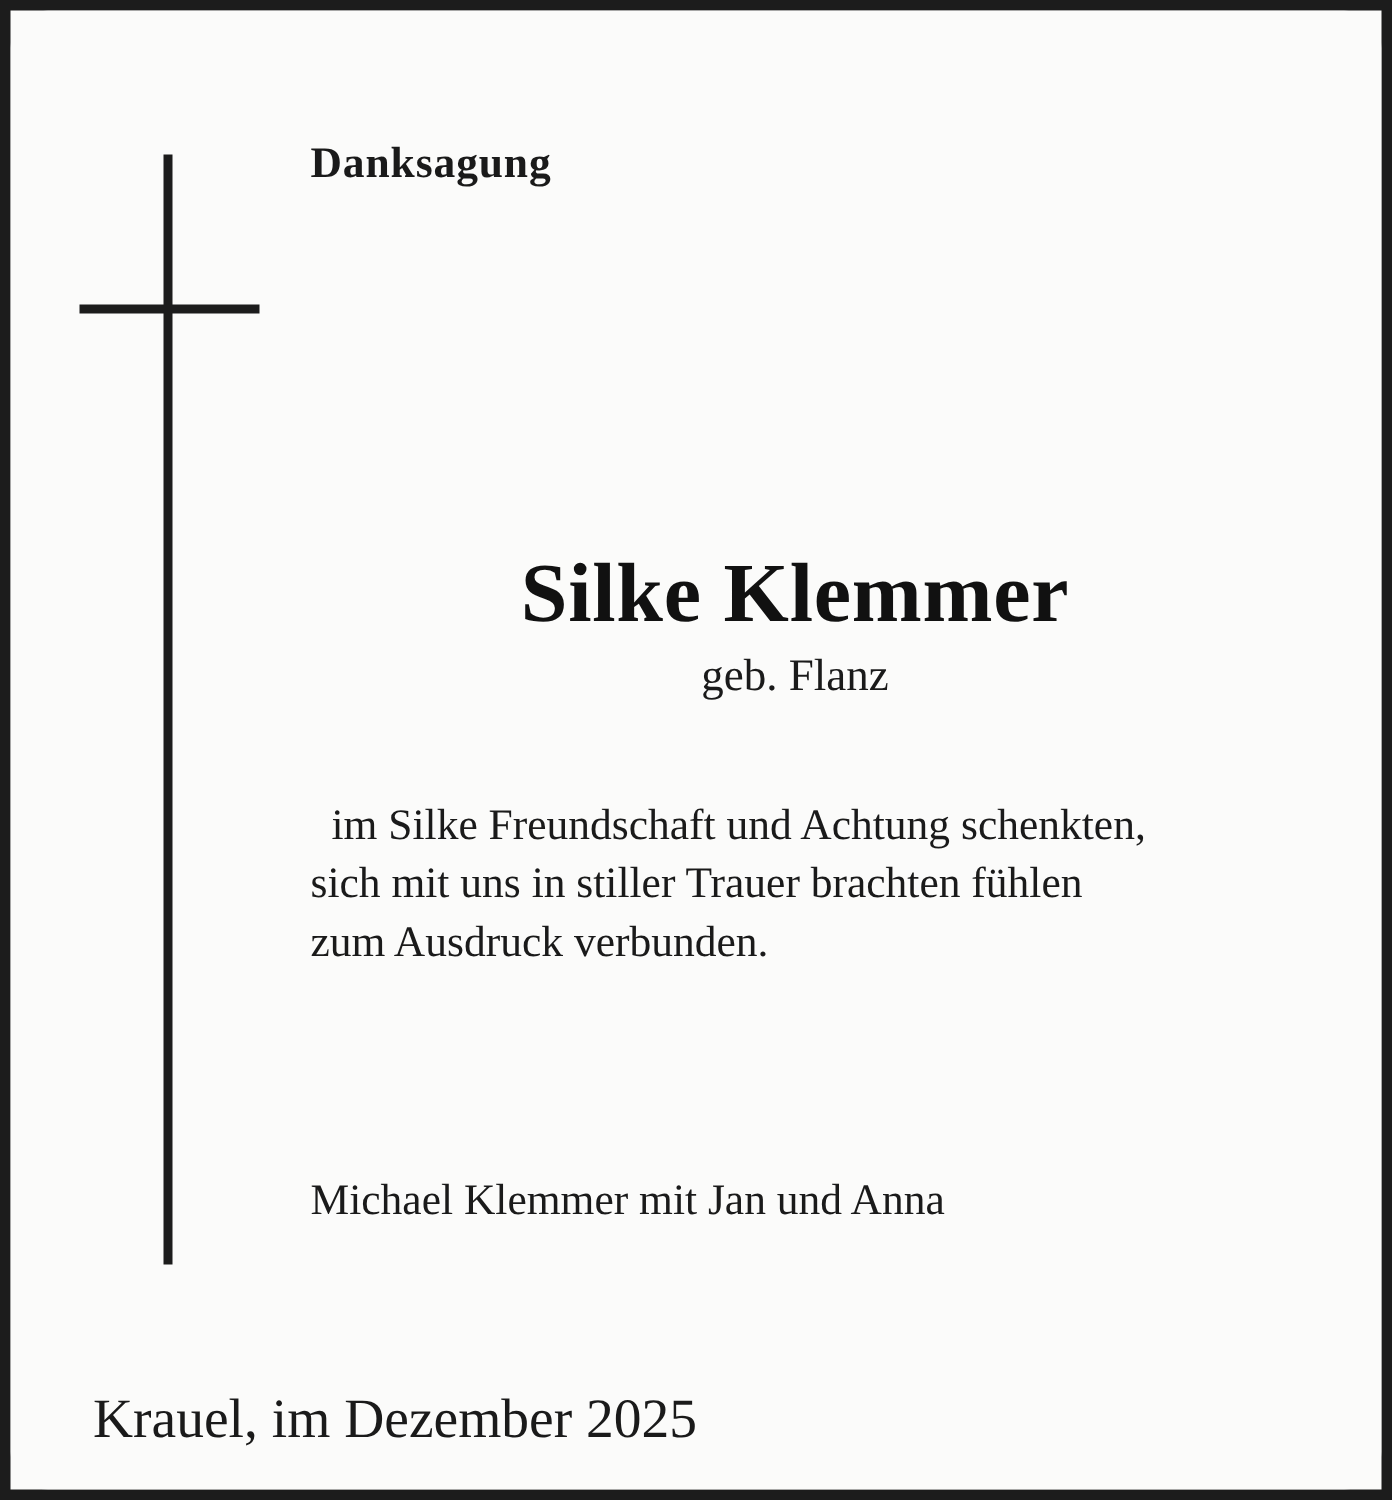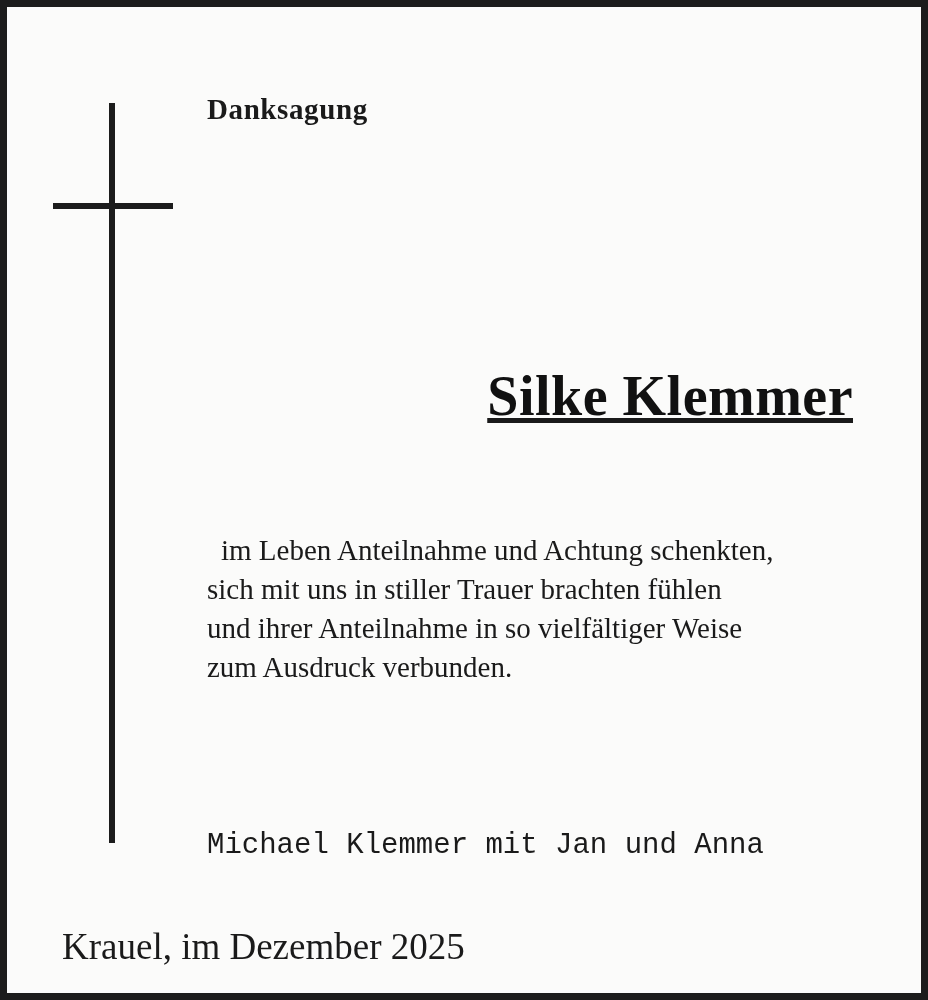--- a/index.html
+++ b/index.html
@@ -74,22 +74,21 @@
     left: 0;
     font-size: 29px;
     color: #1a1a1a;
     white-space: nowrap;
   }
   .name-block {
     position: absolute;
     top: 360px;
     left: 0;
     right: 28px;
-    text-align: right;
-    text-decoration: underline;
+    text-align: center;
   }
   .name {
     font-size: 56px;
     font-weight: bold;
     letter-spacing: 0.5px;
     line-height: 1.05;
     color: #111111;
   }
   .maiden {
     margin-top: 8px;
@@ -107,26 +106,25 @@
   }
   .body-text .first-line {
     display: block;
     text-indent: 14px;
   }
   .body-text span {
     display: block;
   }
   .family {
     position: absolute;
-    top: 822px;
+    top: 777px;
     left: 0;
     font-size: 29px;
     color: #1a1a1a;
     white-space: nowrap;
-    font-family: Liberation Mono, monospace;
   }
   .place-date {
     position: absolute;
     left: 55px;
     top: 918px;
     font-size: 37px;
     color: #1a1a1a;
     white-space: nowrap;
   }
 </style>
@@ -141,26 +139,26 @@
       <div class="hbar"></div>
     </div>
 
     <div class="content">
 
       <div class="kicker">Danksagung</div>
 
 
       <div class="name-block">
         <div class="name">Silke Klemmer</div>
+        <div class="maiden">geb. Flanz</div>
       </div>
 
       <div class="body-text">
-        <span class="first-line">im Leben Anteilnahme und Achtung schenkten,</span>
+        <span class="first-line">im Silke Freundschaft und Achtung schenkten,</span>
         <span>sich mit uns in stiller Trauer brachten fühlen</span>
-        <span>und ihrer Anteilnahme in so vielfältiger Weise</span>
         <span>zum Ausdruck verbunden.</span>
       </div>
 
       <div class="family">Michael Klemmer mit Jan und Anna</div>
 
     </div>
 
     <div class="place-date">Krauel, im Dezember 2025</div>
 
   </div>

